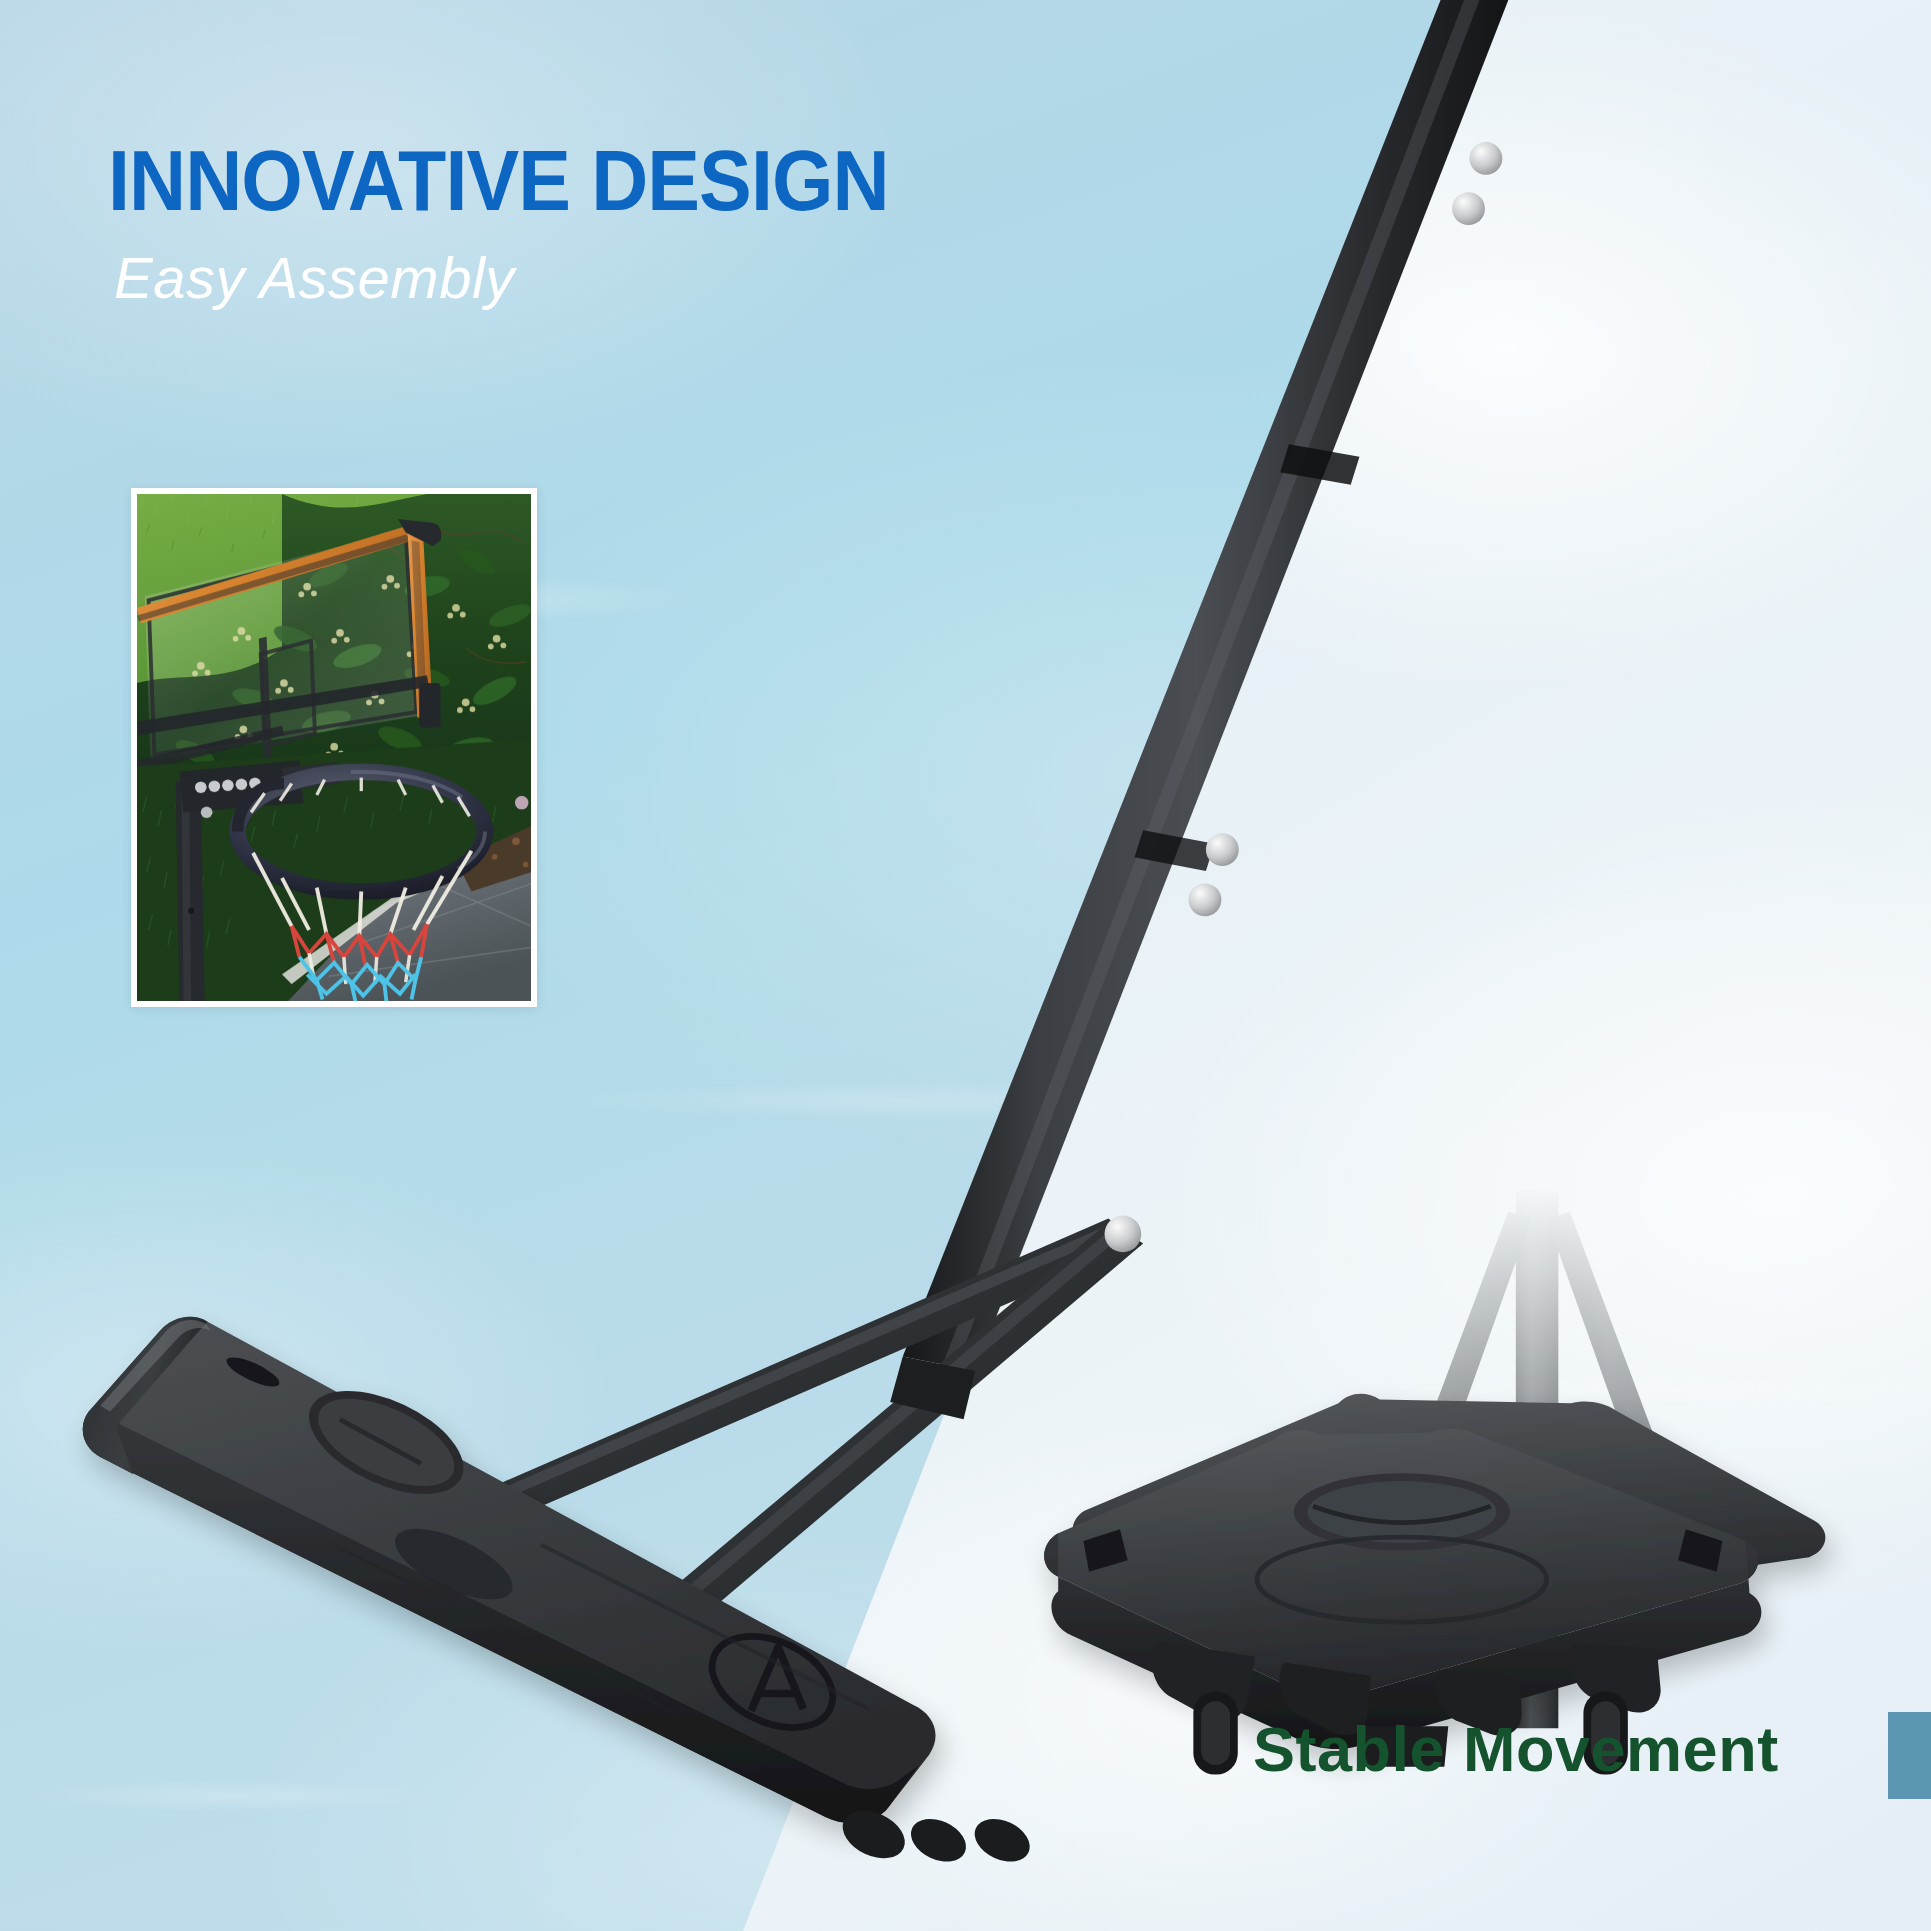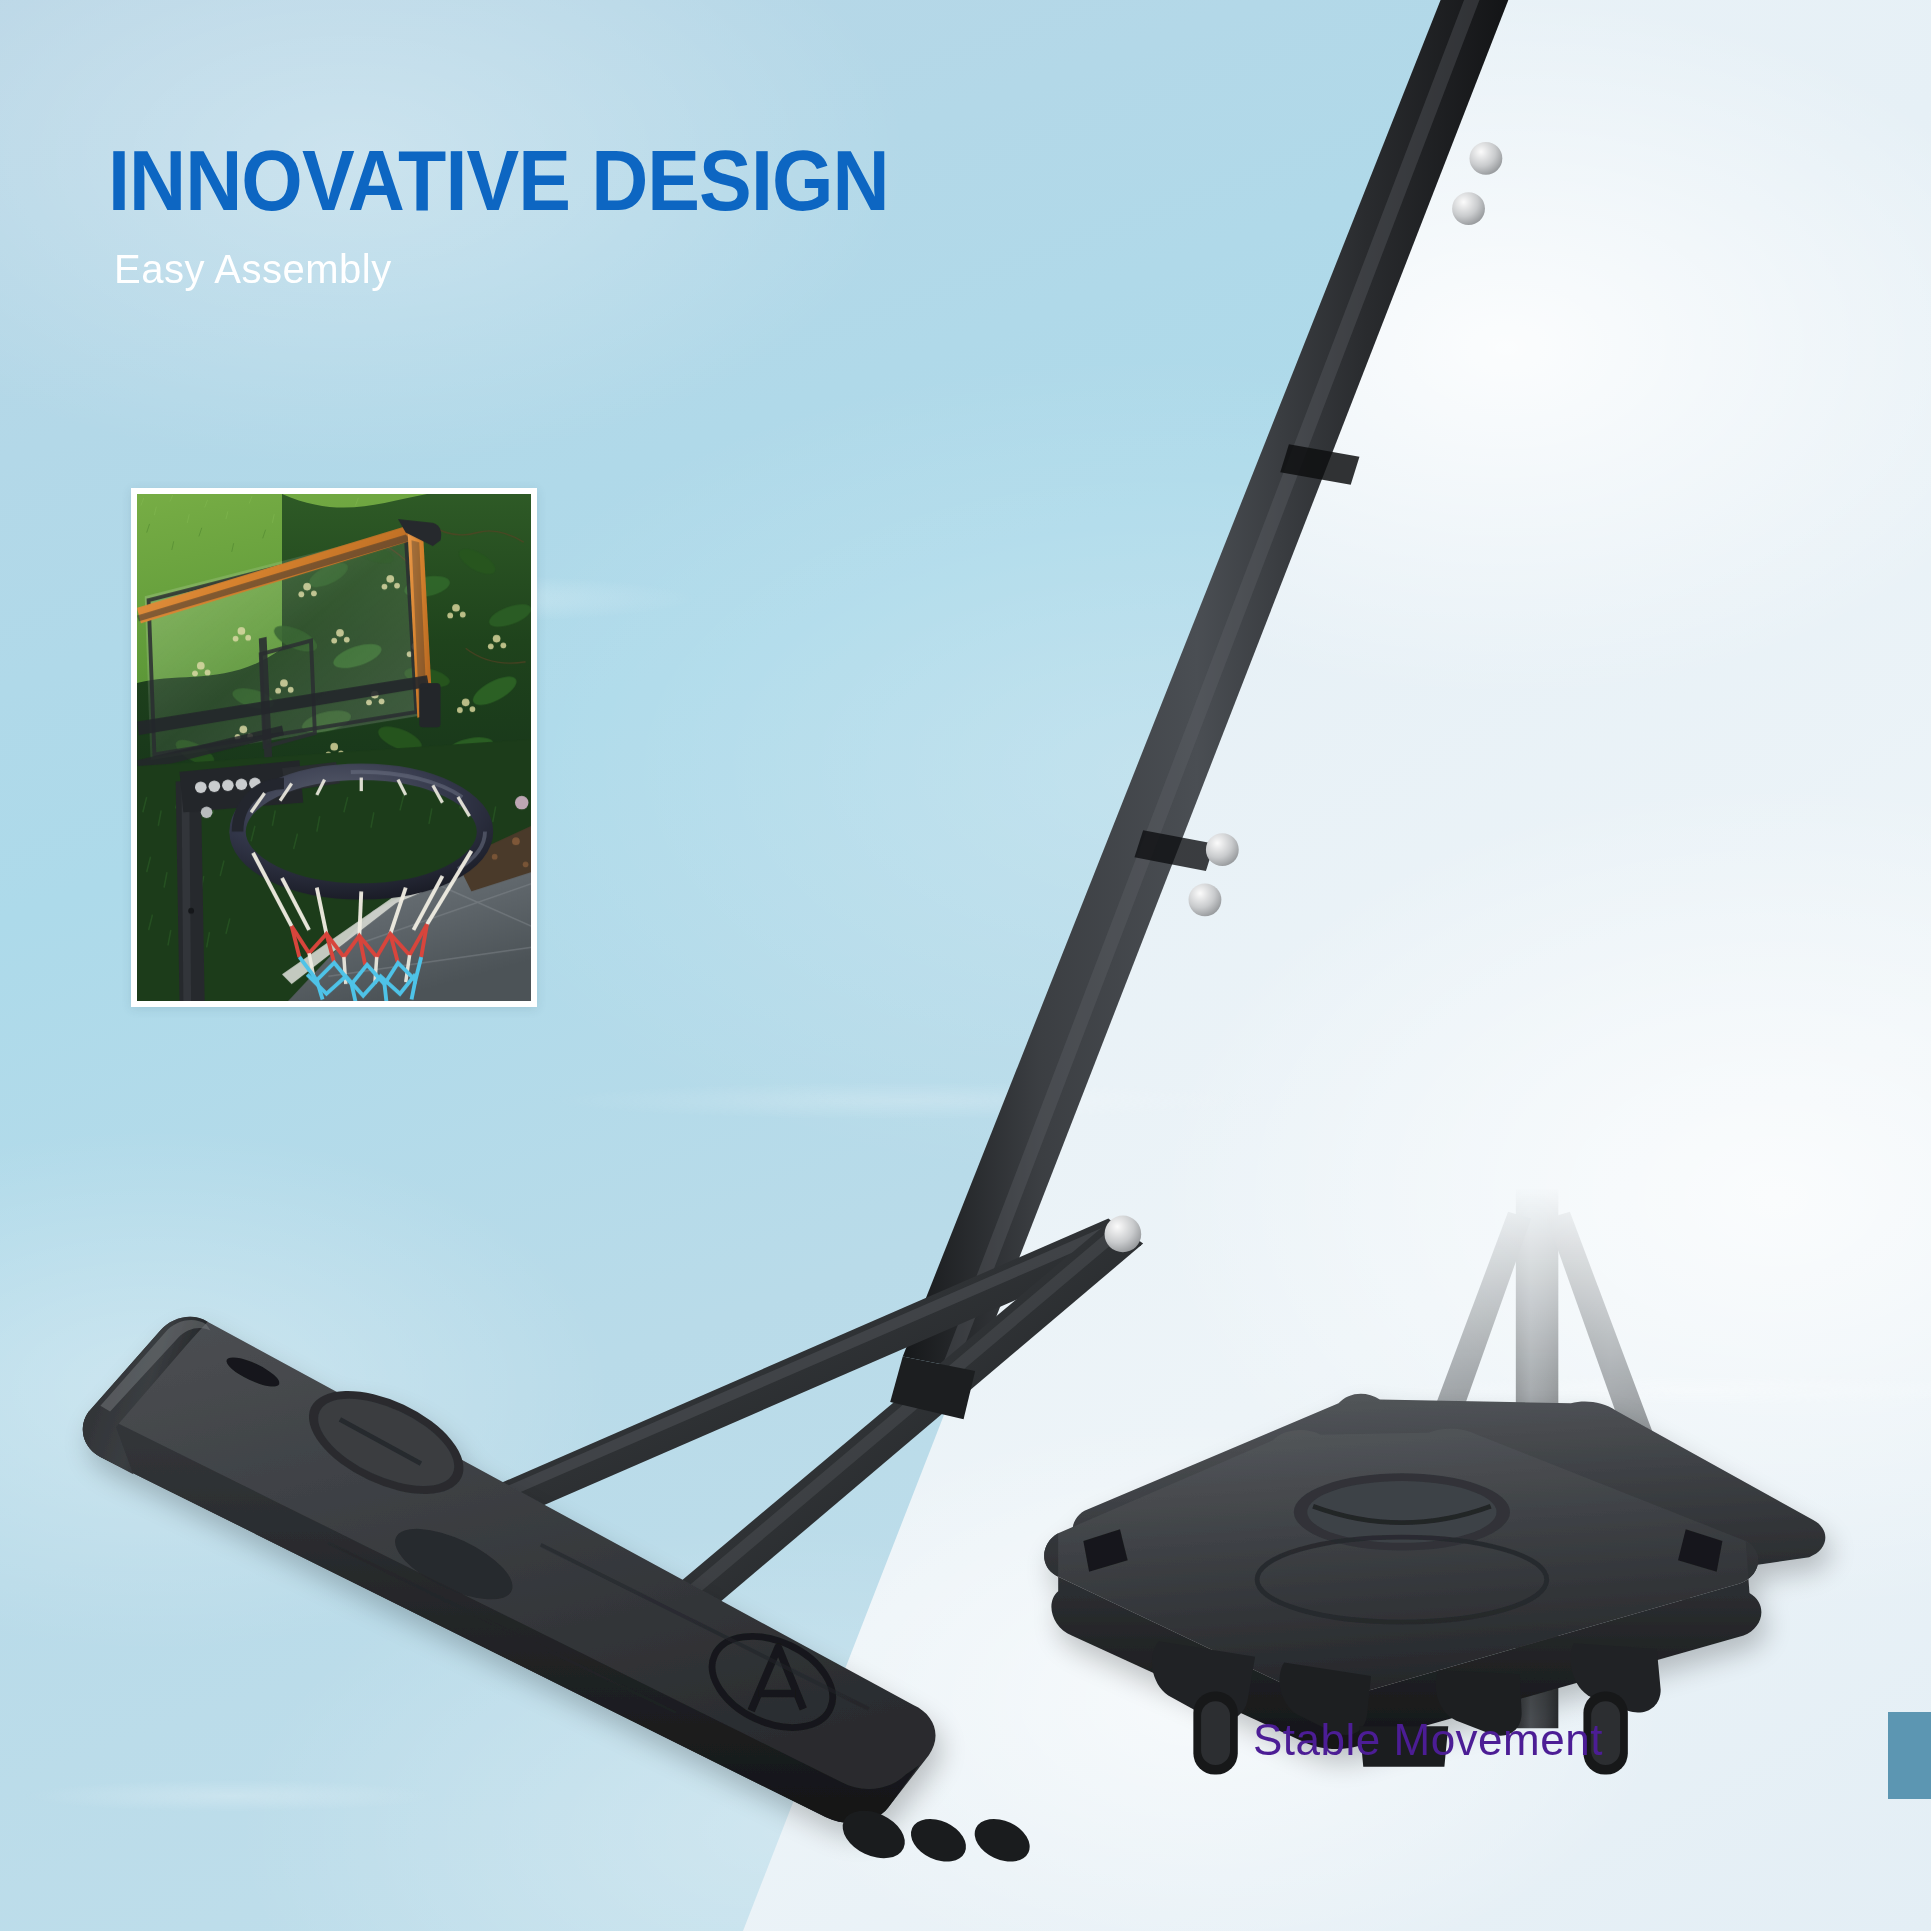--- a/index.html
+++ b/index.html
@@ -60,35 +60,36 @@
     letter-spacing:-1px;
     line-height:1;
     color:#0d66c2;
     transform:scaleX(.93);
     transform-origin:left center;
     white-space:nowrap;
   }
   .subhead{
     position:absolute;
     left:114px; top:249px;
-    font-size:40px;
+    font-size:58px;
     font-weight:300;
     letter-spacing:0.5px;
     line-height:1;
     color:#ffffff;
     white-space:nowrap;
+    font-style:italic;
   }
   .caption-right{
     position:absolute;
     left:1253px; top:1718px;
-    font-size:44px;
-    font-weight:400;
+    font-size:63px;
+    font-weight:700;
     letter-spacing:0.5px;
     line-height:1;
-    color:#4c1d95;
+    color:#14532d;
     white-space:nowrap;
   }
 
   
   .accent-block{
     position:absolute;
     right:0; top:1712px;
     width:43px; height:87px;
     background:#5c96b2;
   }

